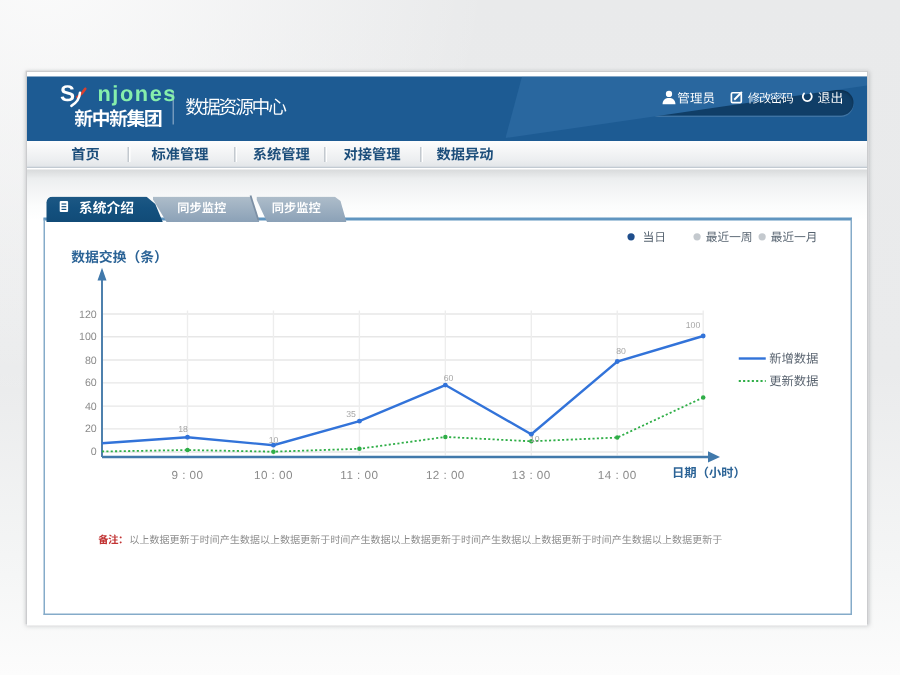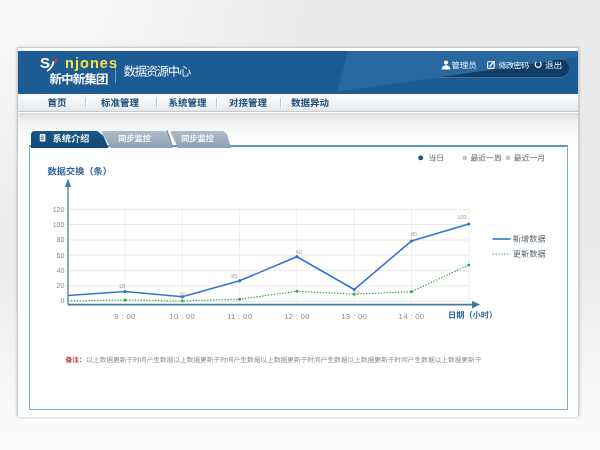--- a/index.html
+++ b/index.html
@@ -2,21 +2,21 @@
 <html><head><meta charset="utf-8"><style>
 *{margin:0;padding:0;box-sizing:border-box}
 html,body{width:600px;height:450px;overflow:hidden}
 body{font-family:"Liberation Sans",sans-serif;background:radial-gradient(circle 480px at 30px -30px,rgba(253,253,253,.9) 0%,rgba(253,253,253,0) 62%),linear-gradient(180deg,#e9eaeb 0%,#eaebec 55%,#f5f6f6 85%,#fcfcfc 100%);position:relative}
 #page{position:absolute;left:17px;top:47px;width:562px;height:368.5px;background:#fff;border:1px solid #cbccce;box-shadow:0 1px 3px rgba(125,130,135,.38),0 0 2px rgba(140,145,150,.25)}
 #hdr{position:absolute;left:0px;top:3px;width:560px;height:43px;background:#1d5b93;overflow:hidden}
 #sheen{position:absolute;left:0;top:0;width:560px;height:43px;background:#29679f;clip-path:polygon(319px 41px,560px 6px,560px 0,330px 0)}
 #hdrdiv{position:absolute;left:97px;top:10px;width:1px;height:22px;background:rgba(255,255,255,.38)}
 #pill{position:absolute;left:413px;top:9px;width:138px;height:17px;border-radius:9px;background:rgba(7,39,70,.56);box-shadow:inset 0 1px 2px rgba(0,0,0,.28),0 1px 0 rgba(255,255,255,.15)}
 #logoS{position:absolute;left:22px;top:4px;color:#fff;font-size:15px;font-weight:bold;line-height:15px;font-family:"Liberation Sans",sans-serif}
-#logoN{position:absolute;left:47px;top:4.6px;color:#fde047;font-size:14.5px;font-weight:bold;line-height:15px;letter-spacing:1.05px;font-family:"Liberation Sans",sans-serif}
+#logoN{position:absolute;left:47px;top:4.6px;color:#86efac;font-size:14.5px;font-weight:bold;line-height:15px;letter-spacing:1.05px;font-family:"Liberation Sans",sans-serif}
 #nav{position:absolute;left:0;top:46px;width:560px;height:18px;background:linear-gradient(180deg,#fdfdfd,#eceef0 75%,#e3e6e9);border-bottom:1px solid #c2cad2}
 .nsep{position:absolute;top:4px;width:1px;height:10px;background:#c3c9cf;box-shadow:1px 0 0 #fff}
 #content{position:absolute;left:0;top:65px;width:560px;height:304px;background:linear-gradient(180deg,#d8dadb 0,#eceeef 6px,#f3f4f5 13px,#fbfcfc 24px,#fff 34px)}
 #panel{position:absolute;left:10.5px;top:97px;width:539px;height:265px;background:#fff;border:1px solid #85abc9;border-top:2px solid #6095c0}
 .tab{position:absolute;top:83px;height:17px}
 #tab1{left:12.5px;width:78px;background:linear-gradient(180deg,#1d5884,#14517f 45%,#114b77);border-radius:4px 3px 0 0;clip-path:polygon(0 0,67px 0,73px 5px,78px 17px,0 17px)}
 #tab2{left:83px;width:72px;background:linear-gradient(180deg,#aebdca,#8ba1b7);clip-path:polygon(1px 0,66px 0,72px 17px,10px 17px,1px 2px)}
 #tab3{left:152px;width:62px;background:linear-gradient(180deg,#aebdca,#8ba1b7);clip-path:polygon(1px 0,53px 0,57px 3px,61px 17px,8px 17px,1px 2px)}
 #ovl{position:absolute;left:0;top:0;z-index:50}
 </style></head>

